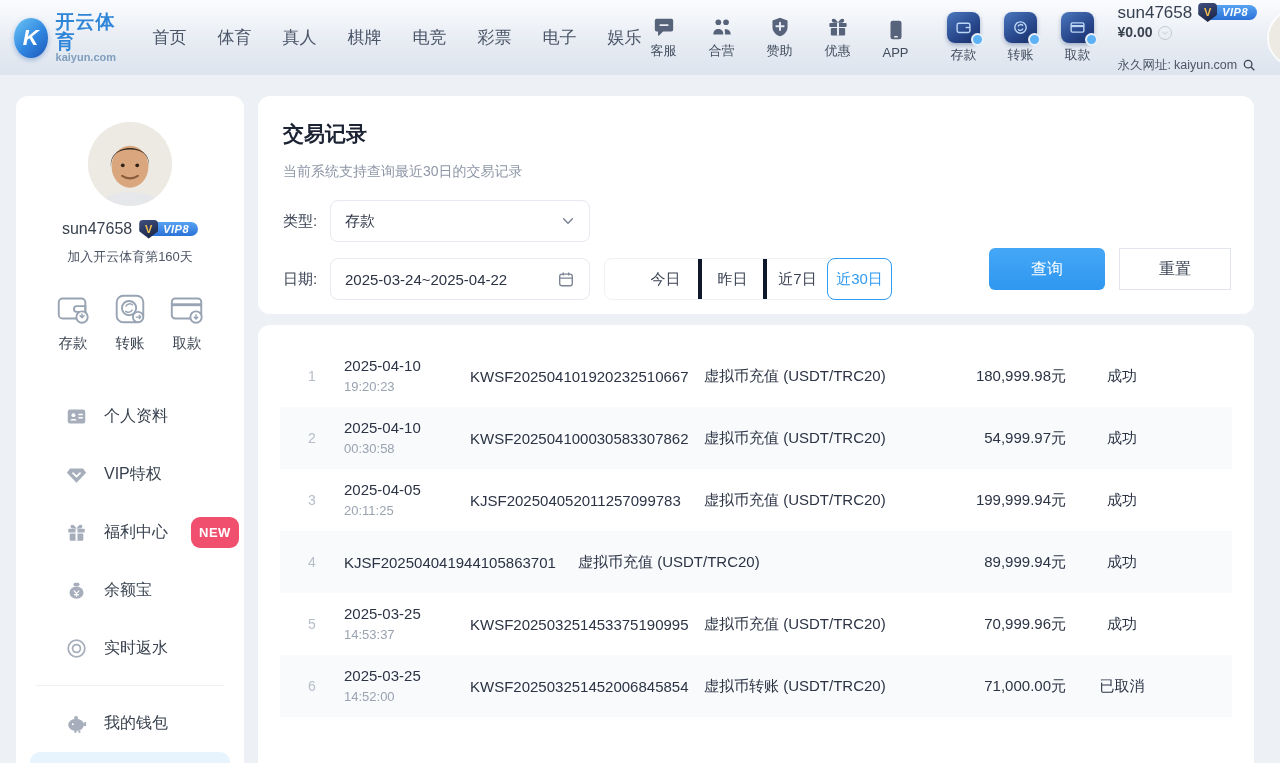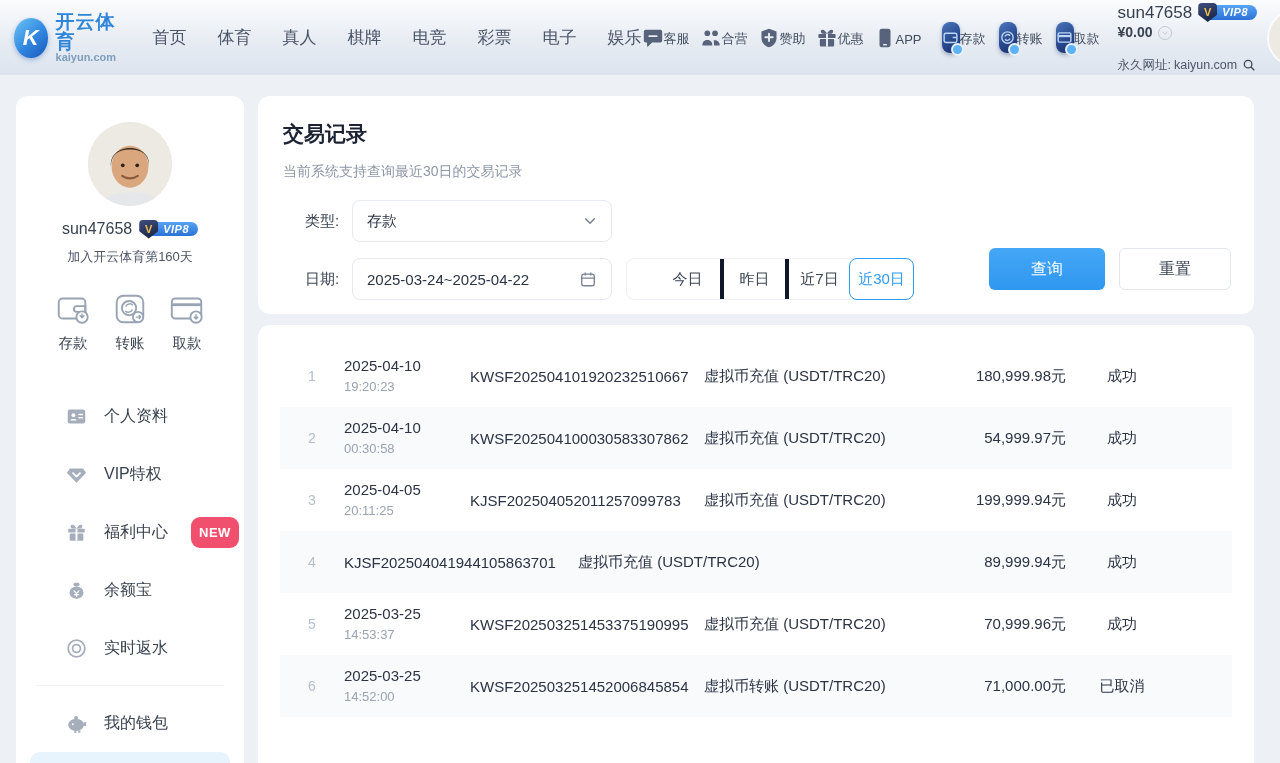--- a/index.html
+++ b/index.html
@@ -23,21 +23,21 @@
     color:#fff; font-weight:bold; font-size:22px; font-style:italic;
     display:flex; align-items:center; justify-content:center;
     box-shadow:0 2px 5px rgba(30,90,180,.35);
   }
   .logo-text-cn { font-size:19px; font-weight:bold; color:#2f86d8; letter-spacing:1px; line-height:1.05; }
   .logo-text-en { font-size:11px; color:#7f9ebd; font-weight:bold; }
   .nav-links { display:flex; align-items:center; gap:31px; margin-left:30px; }
   .nav-link { font-size:17px; color:#4a5568; cursor:pointer; white-space:nowrap; }
   .nav-right { margin-left:auto; display:flex; align-items:center; }
   .qa-group { display:flex; align-items:flex-end; gap:14px; }
-  .qa { display:flex; flex-direction:row; align-items:center; width:44px; cursor:pointer; }
+  .qa { display:flex; flex-direction:column; align-items:center; width:44px; cursor:pointer; }
   .qa-icon { width:24px; height:24px; color:#57637a; display:flex; align-items:center; justify-content:center; }
   .qa-label { font-size:13px; color:#414c5e; margin-top:3px; white-space:nowrap; }
   .wallet-group { display:flex; align-items:flex-end; gap:13px; margin-left:24px; }
   .tile {
     width:33px; height:31px; border-radius:8px; position:relative;
     background:linear-gradient(145deg,#4b77bd 0%,#27468b 60%,#1b2f66 100%);
     box-shadow:0 2px 4px rgba(20,50,110,.35);
     display:flex; align-items:center; justify-content:center; color:#bcd6f5;
   }
   .tile-badge {
@@ -97,21 +97,21 @@
     margin:0 14px; padding-left:36px; height:54px;
     background:#e7f3fd; border-radius:10px;
   }
   
   .filter-card {
     position:absolute; left:258px; top:96px; width:996px; height:218px;
     background:#fff; border-radius:12px; padding:24px 23px 0 25px;
   }
   .page-title { font-size:21px; font-weight:bold; color:#1c2333; }
   .page-subtitle { font-size:14px; color:#8e96a6; margin-top:15px; }
-  .filter-row { display:flex; align-items:center;margin-left:22px; }
+  .filter-row { display:flex; align-items:center; }
   .row-type { margin-top:19px; }
   .row-date { margin-top:16px; }
   .filter-label { width:47px; font-size:15px; color:#3b4354; flex:none; }
   .select-box, .date-box {
     width:260px; height:42px; border:1px solid #e6e9ef; border-radius:8px; background:#fff;
     display:flex; align-items:center; padding:0 14px; cursor:pointer;
   }
   .select-value, .date-value { font-size:15px; color:#2b3344; flex:1; }
   .select-caret { color:#7b8494; display:flex; }
   .cal-icon { color:#7b8494; display:flex; }
@@ -126,21 +126,21 @@
   .seg.active {
     color:#2f9bf2; border:1px solid #2f9bf2; border-radius:8px; margin:-1px; background:#fff;
   }
   .filter-buttons { position:absolute; top:152px; right:23px; display:flex; gap:14px; }
   .btn-query {
     width:116px; height:42px; border:none; border-radius:6px; cursor:pointer;
     background:linear-gradient(180deg,#45a7f6,#2f97f0); color:#fff; font-size:16px;
     font-family:inherit;
   }
   .btn-reset {
-    width:112px; height:42px; border:1px solid #e2e6ec; border-radius:6px; cursor:pointer;
+    width:112px; height:42px; border:1px solid #e2e6ec; border-radius:0; cursor:pointer;
     background:#fff; color:#3c4454; font-size:16px; font-family:inherit;
   }
   
   .table-card {
     position:absolute; left:258px; top:325px; width:996px; height:500px;
     background:#fff; border-radius:12px; padding:20px 22px 0;
   }
   .t-head {
     display:flex; align-items:center; height:41px; background:#f2f6fb; border-radius:3px;
     font-size:13.5px; color:#6e7888;

